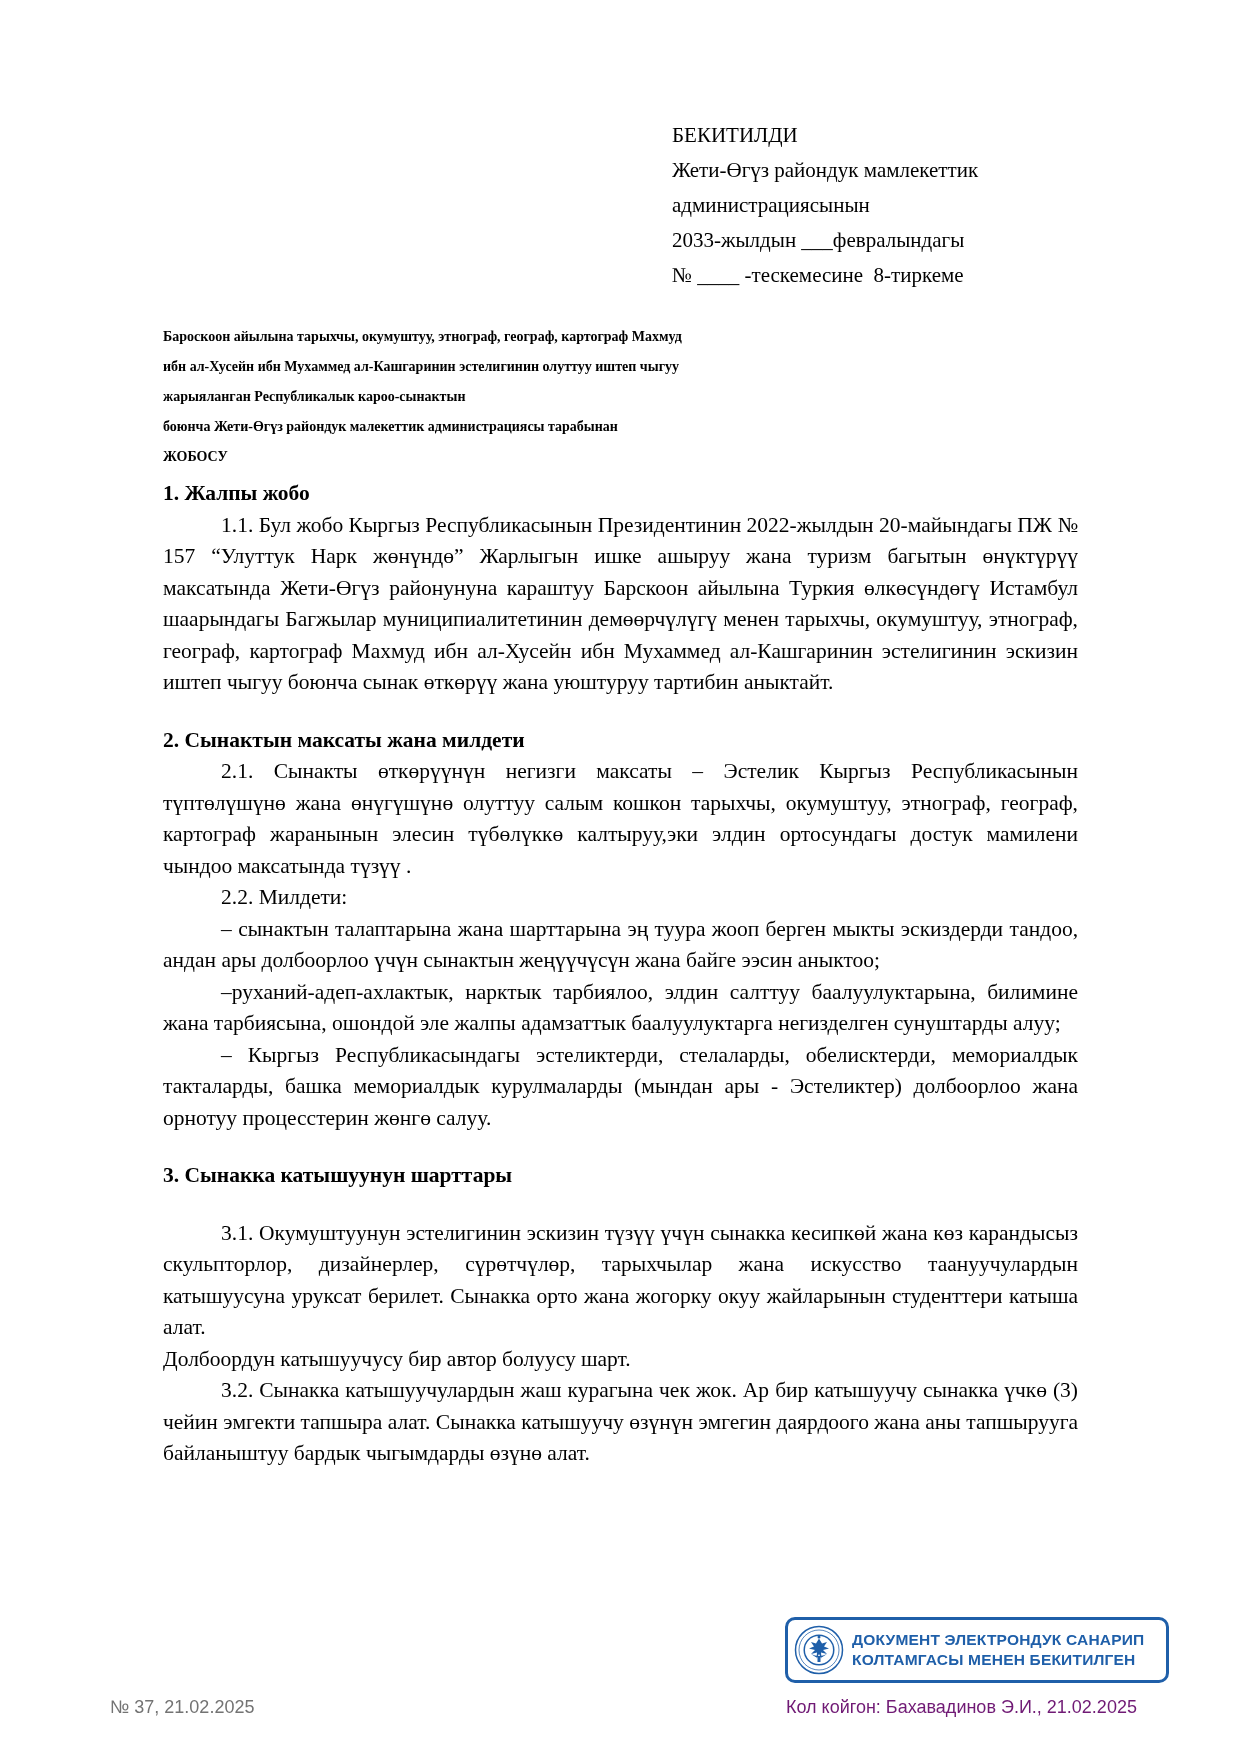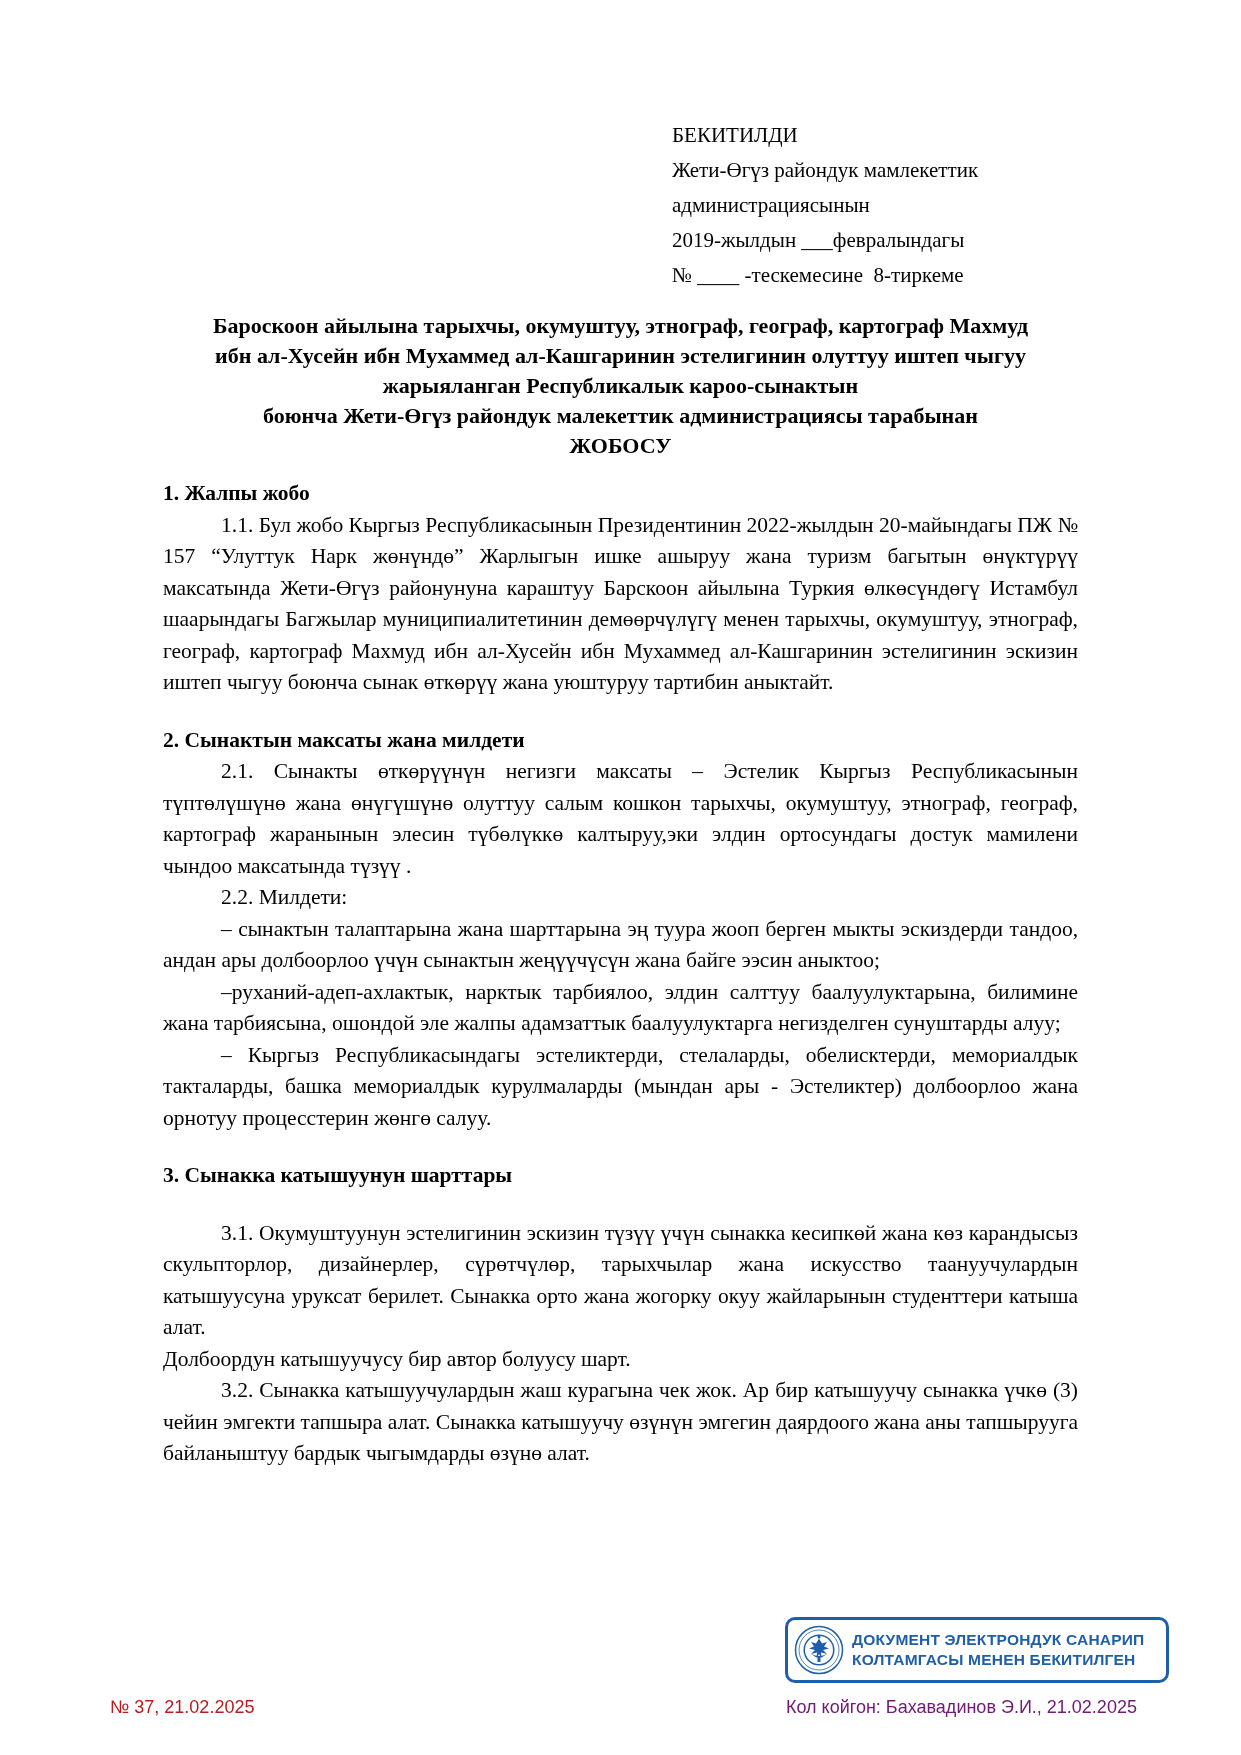--- a/index.html
+++ b/index.html
@@ -30,25 +30,25 @@
     line-height: 35px;
   }
   .approval-line {
     white-space: pre;
   }
 
   
   .doc-title {
     position: absolute;
     left: 163px;
-    top: 311px;
+    top: 322px;
     width: 915px;
-    text-align: center;
+    text-align: left;
     font-weight: bold;
-    font-size: 22px;
+    font-size: 14px;
     line-height: 30px;
   }
   .doc-title .t-line { display: block; }
 
   
   .body-area {
     position: absolute;
     left: 163px;
     top: 478px;
     width: 915px;
@@ -109,34 +109,34 @@
     font-size: 18px;
     color: #701a75;
     white-space: nowrap;
   }
   .doc-number {
     position: absolute;
     left: 110px;
     top: 1697px;
     font-family: "Liberation Sans", "DejaVu Sans", sans-serif;
     font-size: 18px;
-    color: #b91c1c;
+    color: #737373;
     white-space: nowrap;
   }
 </style>
 </head>
 <body>
 
 <div class="page">
 
   <div class="approval-block">
     <div class="approval-line">БЕКИТИЛДИ</div>
     <div class="approval-line">Жети-Өгүз райондук мамлекеттик</div>
     <div class="approval-line">администрациясынын</div>
-    <div class="approval-line">2019-жылдын ___февралындагы</div>
+    <div class="approval-line">2033-жылдын ___февралындагы</div>
     <div class="approval-line">№ ____ -тескемесине  8-тиркеме</div>
   </div>
 
   <div class="doc-title">
     <span class="t-line">Бароскоон айылына тарыхчы, окумуштуу, этнограф, географ, картограф  Махмуд</span>
     <span class="t-line">ибн ал-Хусейн ибн Мухаммед ал-Кашгаринин  эстелигинин олуттуу иштеп чыгуу</span>
     <span class="t-line">жарыяланган Республикалык кароо-сынактын</span>
     <span class="t-line">боюнча  Жети-Өгүз райондук малекеттик администрациясы тарабынан</span>
     <span class="t-line">ЖОБОСУ</span>
   </div>

